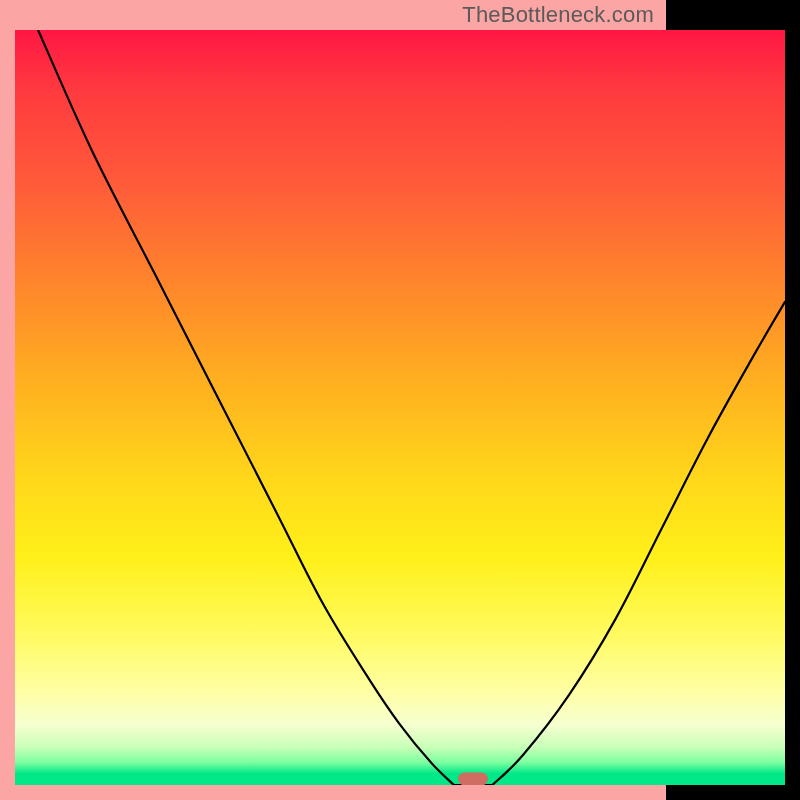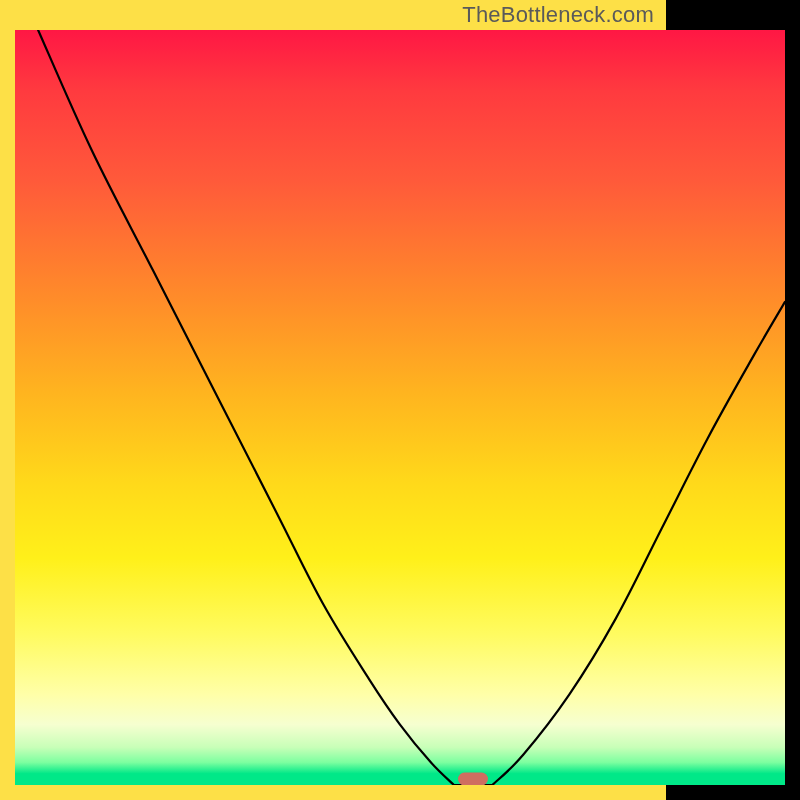--- a/index.html
+++ b/index.html
@@ -8,21 +8,21 @@
     width: 800px;
     height: 800px;
     background: #000;
     font-family: Arial, Helvetica, sans-serif;
     overflow: hidden;
   }
   .frame {
     position: relative;
     width: 666px;
     height: 800px;
-    background: #fde047;
+    background: #fca5a5;
   }
   .watermark {
     position: absolute;
     top: 2px;
     right: 12px;
     color: #5a5a5a;
     font-size: 22px;
     font-weight: 500;
     letter-spacing: 0.2px;
     z-index: 5;

